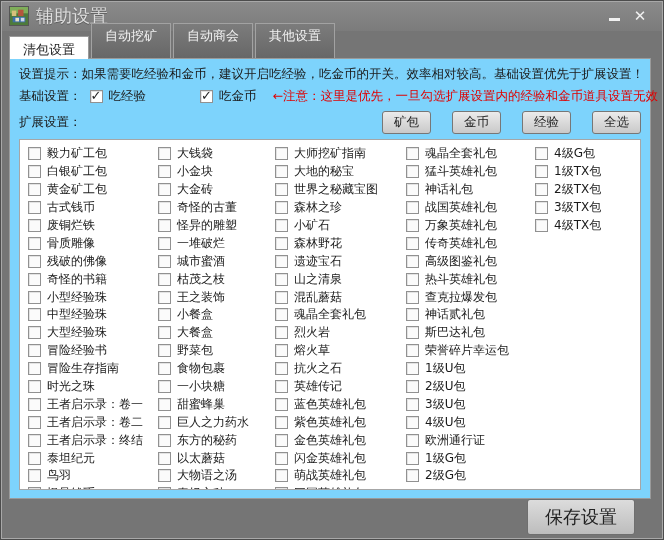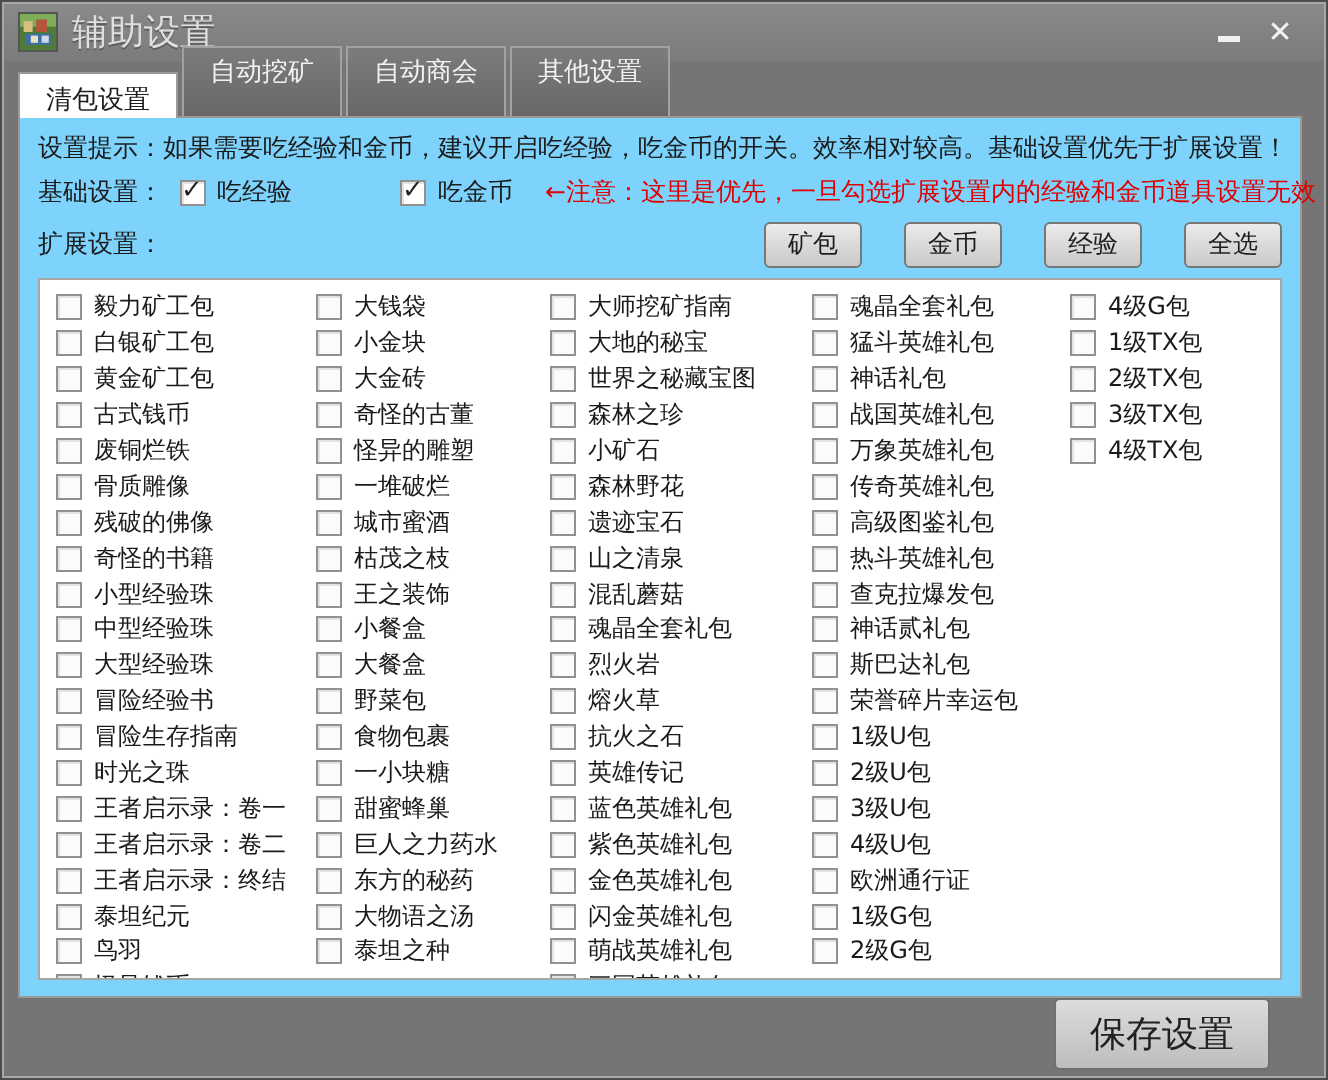--- a/index.html
+++ b/index.html
@@ -383,20 +383,24 @@
             <label class="chk-item">
               <span class="cb"></span>
               <span>巨人之力药水</span>
             </label>
             <label class="chk-item">
               <span class="cb"></span>
               <span>东方的秘药</span>
             </label>
             <label class="chk-item">
               <span class="cb"></span>
+              <span>以太蘑菇</span>
+            </label>
+            <label class="chk-item">
+              <span class="cb"></span>
               <span>大物语之汤</span>
             </label>
             <label class="chk-item">
               <span class="cb"></span>
               <span>泰坦之种</span>
             </label>
           </div>
         <div class="grid-col col-2">
             <label class="chk-item">
               <span class="cb"></span>

